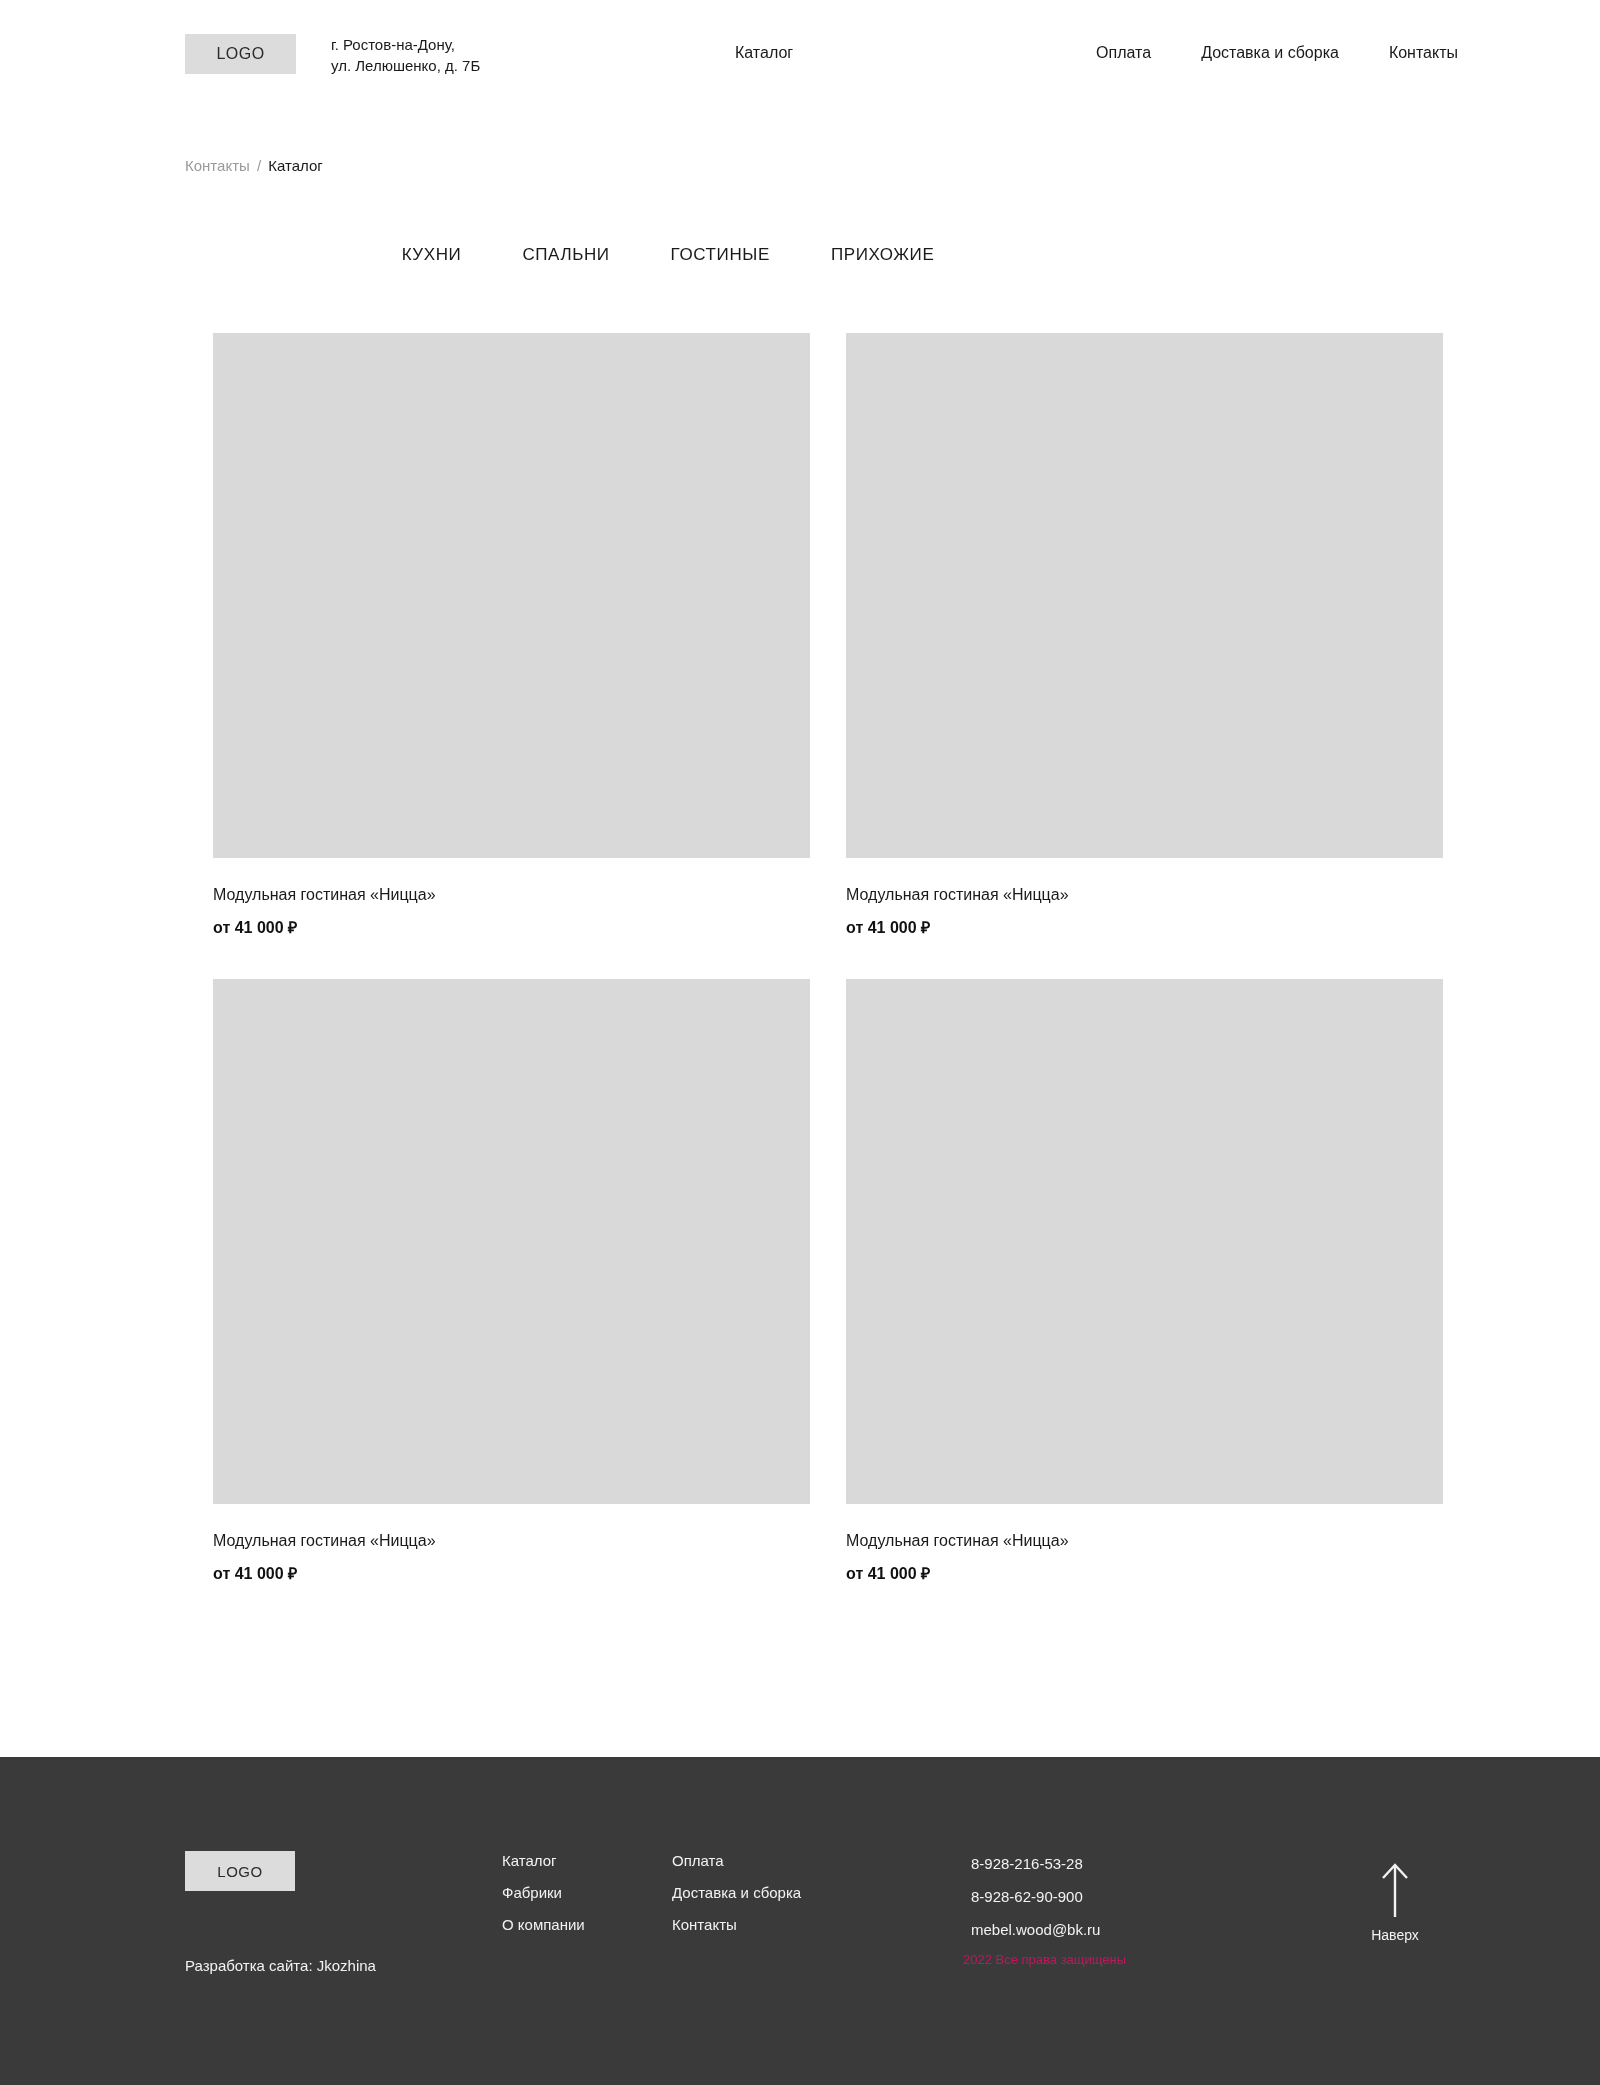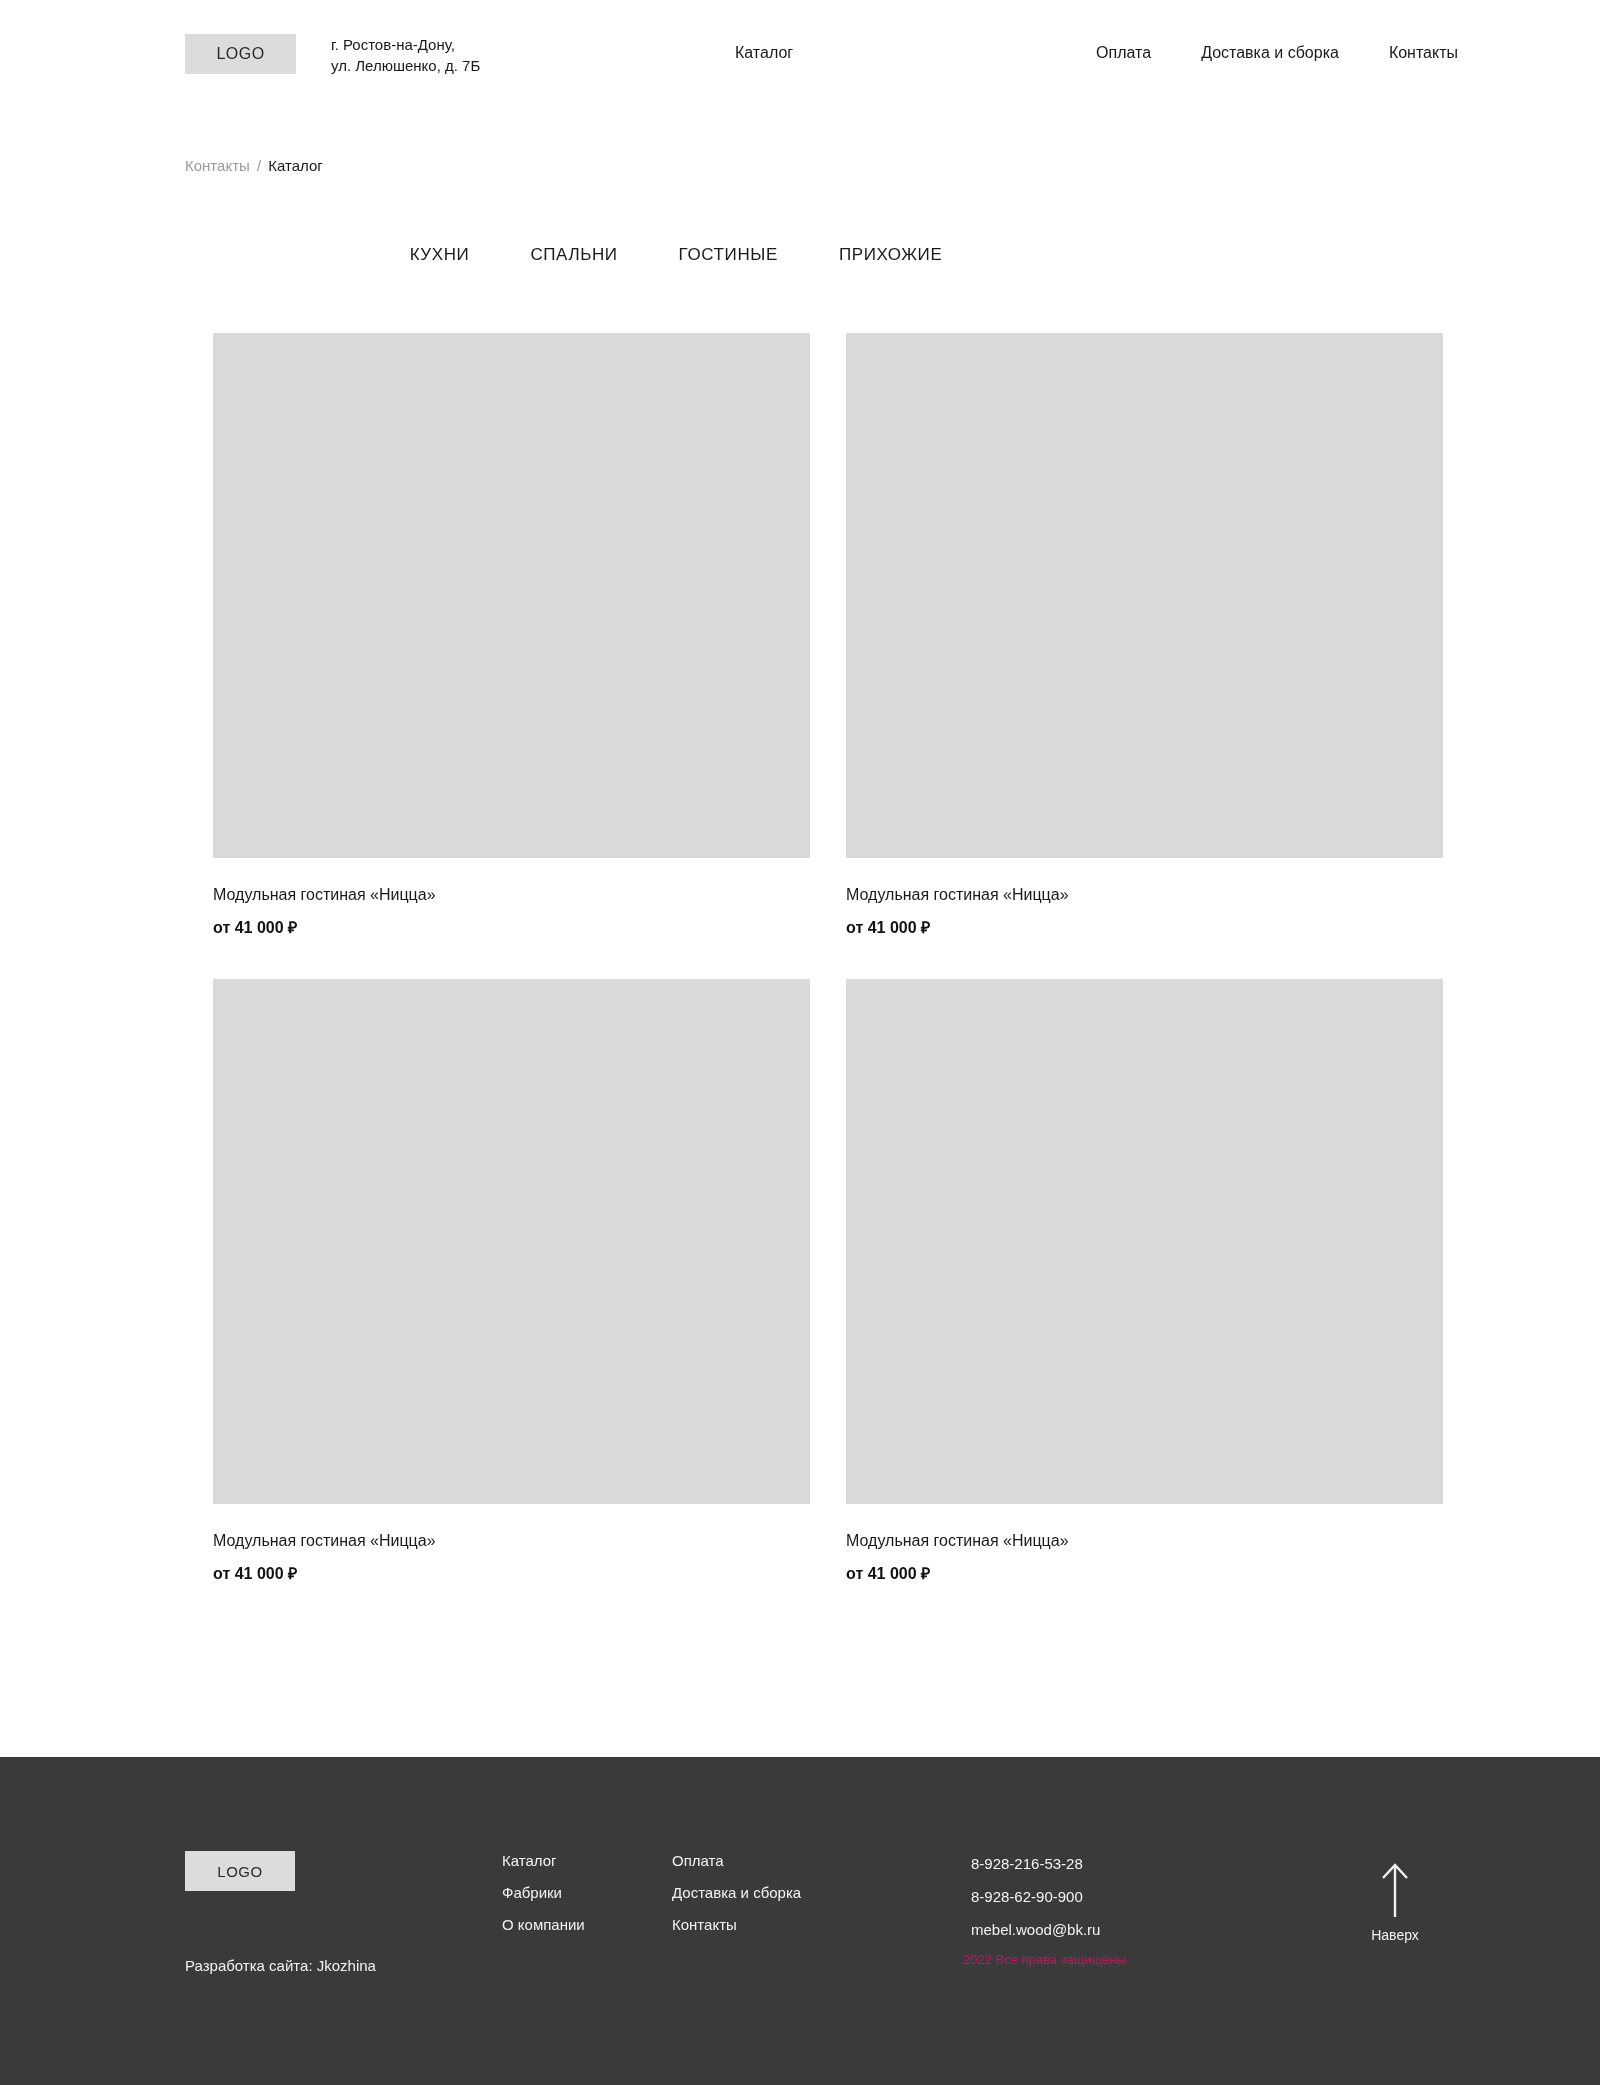--- a/index.html
+++ b/index.html
@@ -81,21 +81,21 @@
     font-size: 15px;
   }
   .crumb-home { color: #9a9a9a; cursor: pointer; }
   .crumb-sep { color: #9a9a9a; margin: 0 3px; }
   .crumb-current { color: #1a1a1a; }
 
   
   .tabs {
     position: absolute;
     top: 245px;
-    left: 8px;
+    left: 0;
     width: 1336px;
     display: flex;
     justify-content: center;
     gap: 45px;
   }
   .tab {
     font-size: 17px;
     letter-spacing: 0.6px;
     color: #1a1a1a;
     cursor: pointer;

